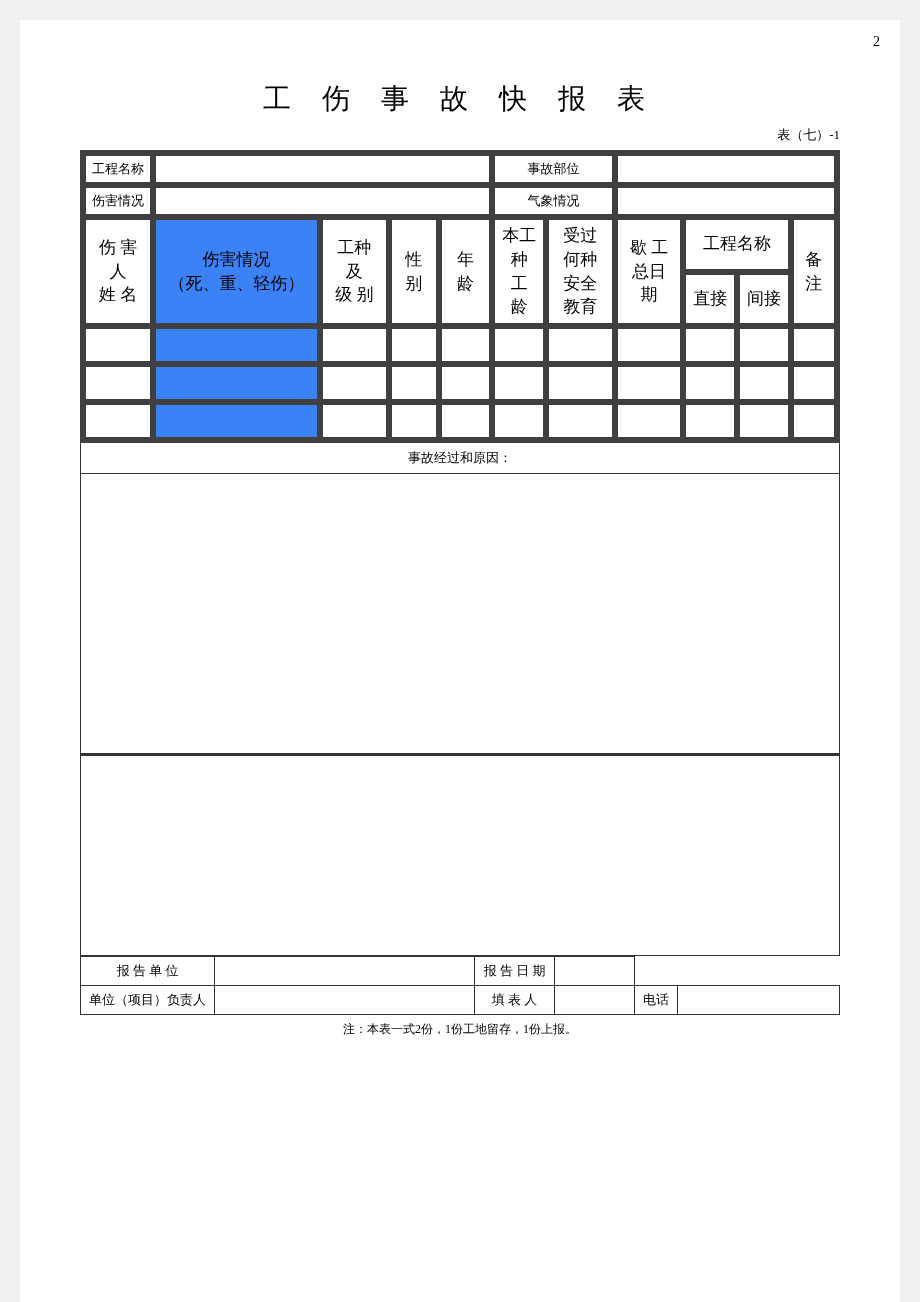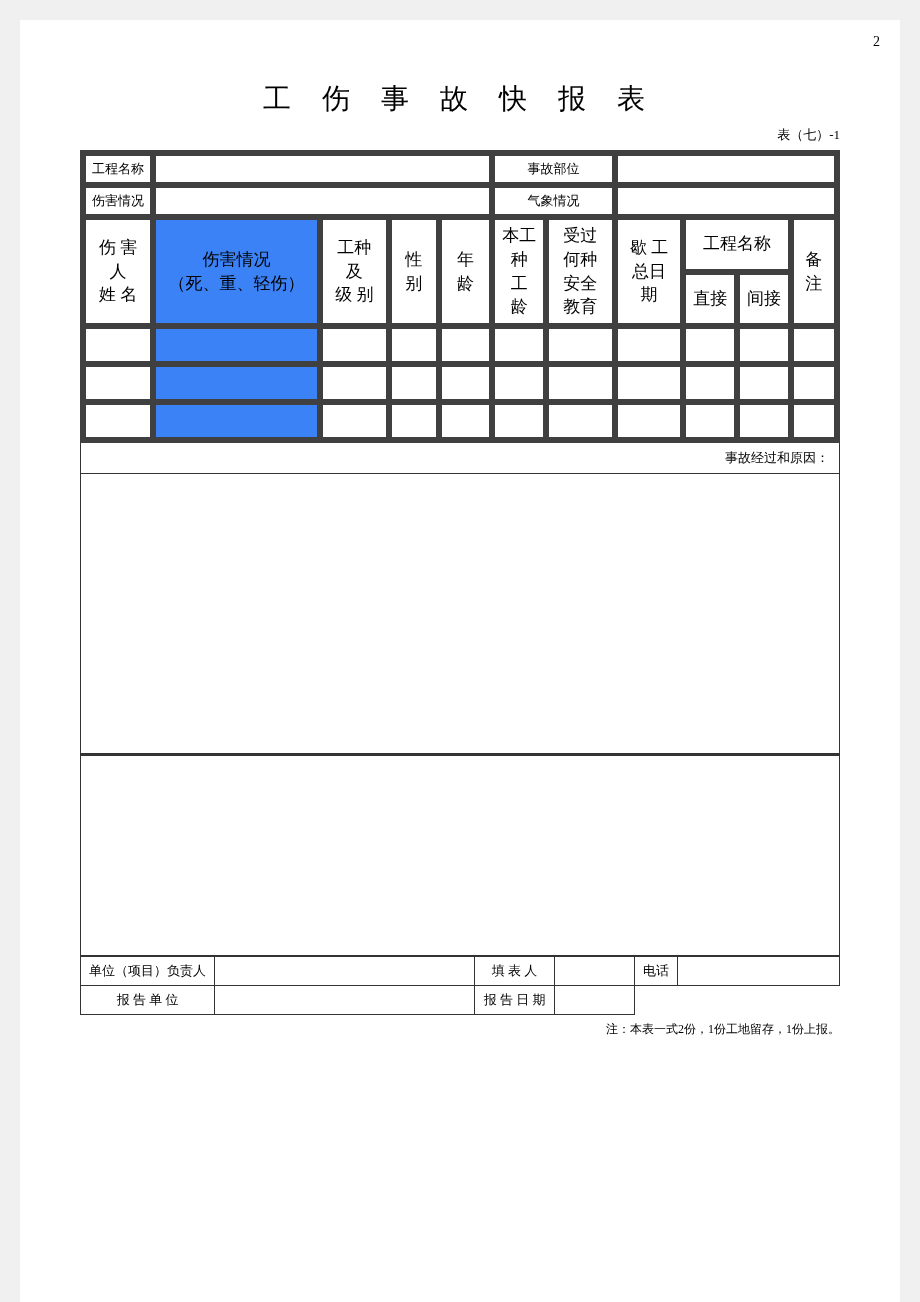--- a/index.html
+++ b/index.html
@@ -71,21 +71,21 @@
     }
 
     .section-box {
       border: 1px solid #333;
       border-top: none;
     }
 
     .section-title {
       padding: 6px 10px;
       font-size: 13px;
-      text-align: right;
+      text-align: center;
     }
 
     .section-content {
       height: 280px;
       border-top: 1px solid #333;
     }
 
     .section-content-small {
       height: 200px;
       border-top: 1px solid #333;
@@ -101,21 +101,21 @@
     .bottom-table td {
       border: 1px solid #333;
       padding: 5px 8px;
       text-align: center;
       vertical-align: middle;
     }
 
     .note {
       font-size: 12px;
       margin-top: 6px;
-      text-align: right;
+      text-align: center;
     }
 
     .data-row-empty {
       height: 38px;
     }
 
     .violet-cell {
       background-color: #3b82f6;
     }
   </style>
@@ -232,30 +232,30 @@
     <div class="section-content"></div>
   </div>
 
   <div class="section-box" style="border-top:1px solid #333; margin-top:0;">
     <div class="section-content-small"></div>
   </div>
 
   <table class="bottom-table">
     <tbody>
         <tr>
+      <td style="width:100px" class="label-cell">报 告 单 位</td>
+      <td style="width:260px"></td>
+      <td style="width:80px" class="label-cell">报 告 日 期</td>
+      <td></td>
+    </tr>
+    <tr>
       <td class="label-cell">单位（项目）负责人</td>
       <td></td>
       <td class="label-cell">填 表 人</td>
       <td style="width:80px"></td>
       <td style="width:40px" class="label-cell">电话</td>
       <td></td>
     </tr>
-    <tr>
-      <td style="width:100px" class="label-cell">报 告 单 位</td>
-      <td style="width:260px"></td>
-      <td style="width:80px" class="label-cell">报 告 日 期</td>
-      <td></td>
-    </tr>
   </tbody>
     </table>
 
   <div class="note">注：本表一式2份，1份工地留存，1份上报。</div>
 </div>
 
 </body></html>

